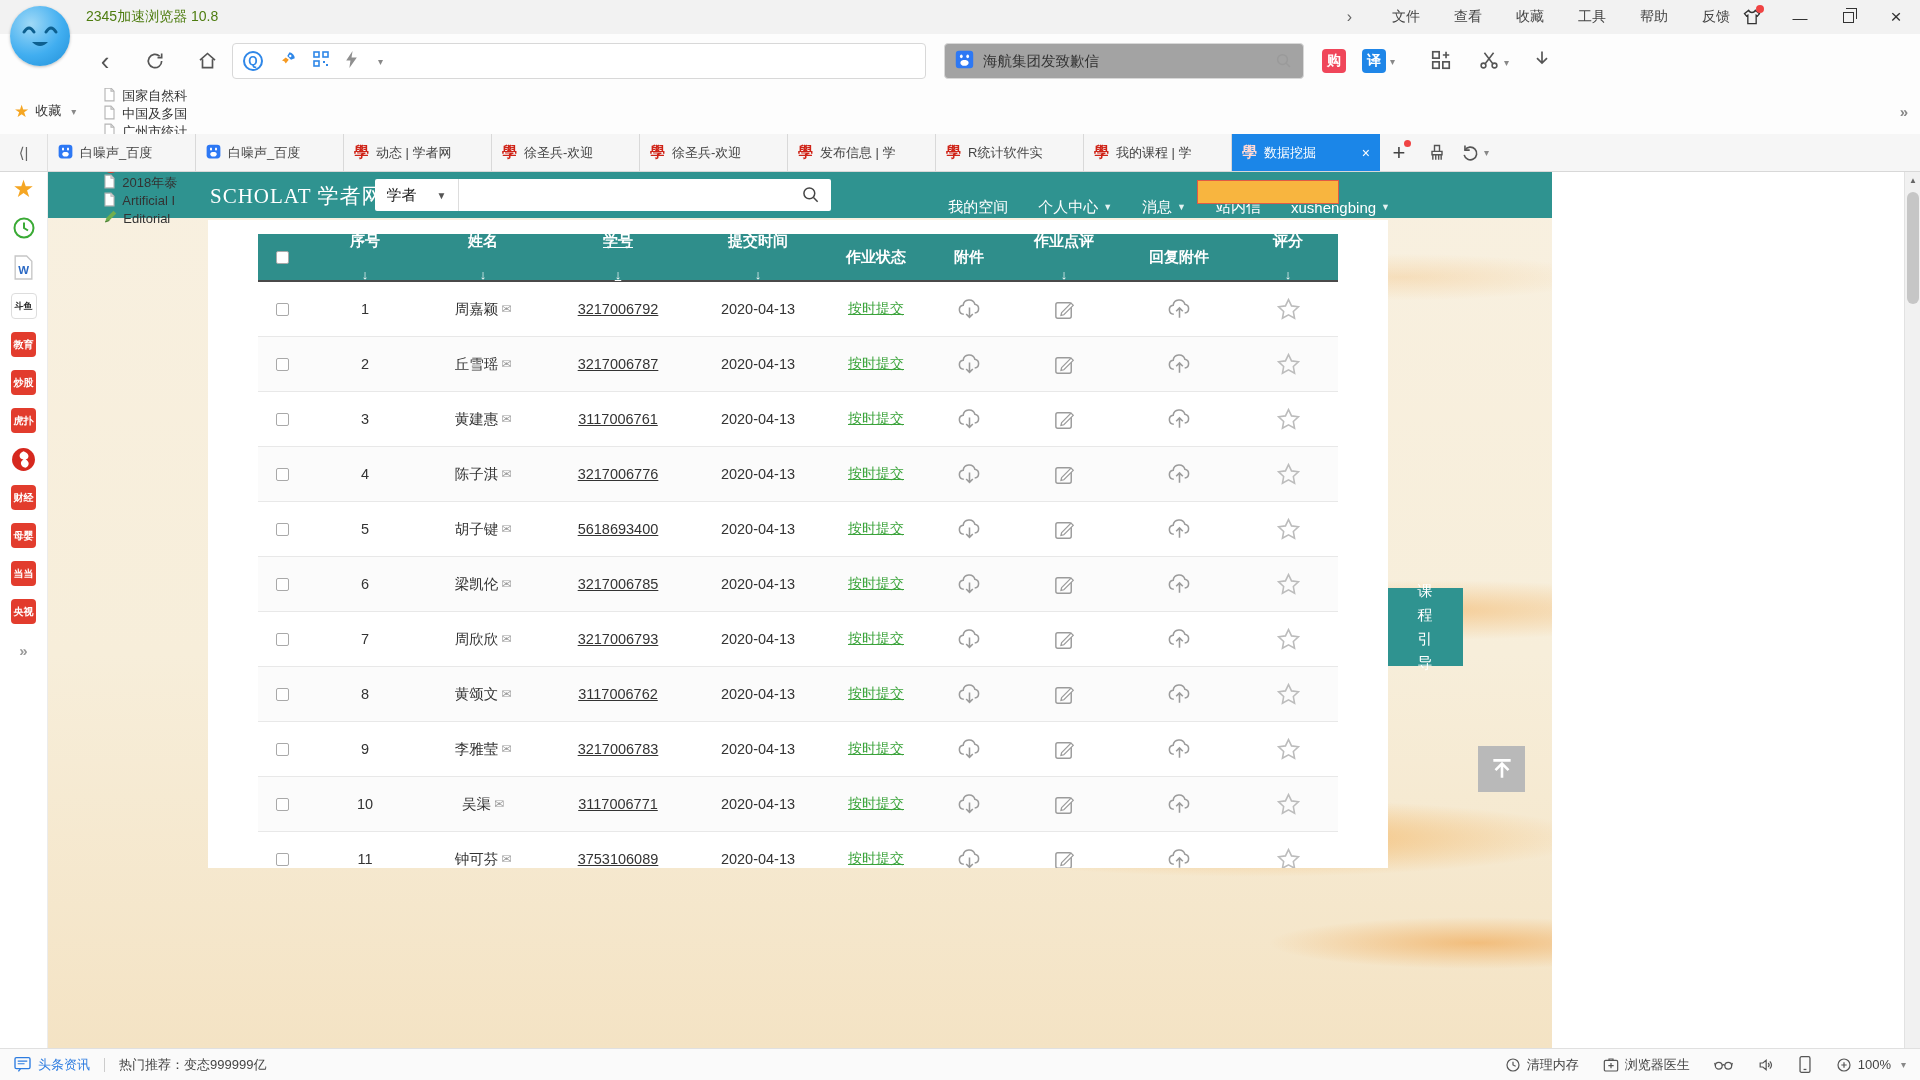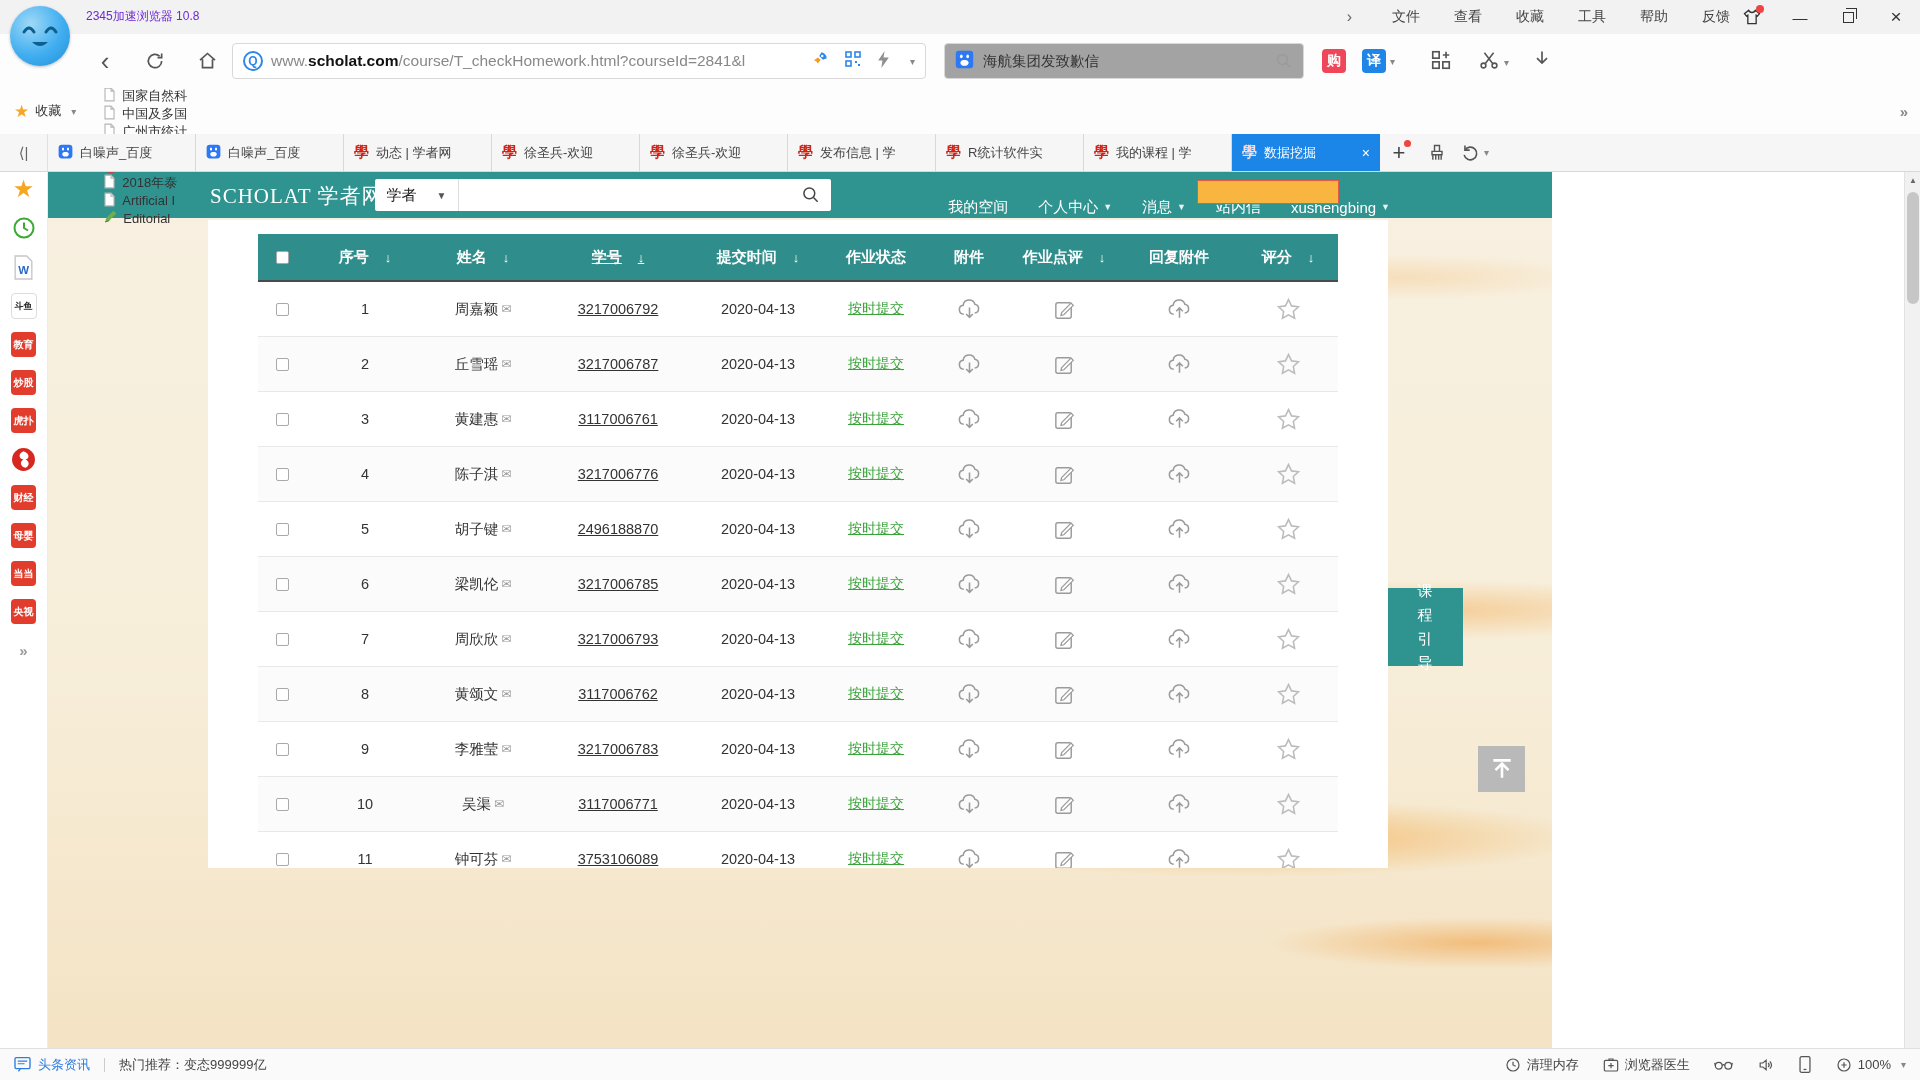--- a/index.html
+++ b/index.html
@@ -5,21 +5,21 @@
   * { margin:0; padding:0; box-sizing:border-box; }
   html,body { width:1920px; height:1080px; overflow:hidden;
     font-family:"Liberation Sans","DejaVu Sans",sans-serif; }
 
   
   #titlebar { position:absolute; left:0; top:0; width:1920px; height:34px; background:#f2f2f2; z-index:40; }
   #mascot { position:absolute; left:10px; top:6px; width:60px; height:60px; border-radius:50%;
     background:radial-gradient(circle at 35% 30%, #9fd9f7, #41aef0 55%, #1f8fd8); z-index:60;
     box-shadow:0 1px 3px rgba(0,0,0,.25); }
   #mascot svg { position:absolute; left:8px; top:14px; }
-  #win-title { position:absolute; left:86px; top:8px; font-size:12px; color:#6d28d9; }
+  #win-title { position:absolute; left:86px; top:8px; font-size:14px; color:#4d7c0f; }
   #menubar { position:absolute; right:190px; top:0; height:34px; display:flex; align-items:center; gap:34px; font-size:14px; color:#444; }
   .menu-item { cursor:default; }
   #menu-collapse { color:#666; font-size:16px; margin-right:6px; }
   #win-controls { position:absolute; right:0; top:0; height:34px; display:flex; align-items:center; }
   .winbtn { width:48px; height:34px; display:flex; align-items:center; justify-content:center; color:#333; font-size:15px; position:relative; }
   #skin-btn svg { display:block; }
   #skin-dot { position:absolute; right:12px; top:5px; width:8px; height:8px; border-radius:50%; background:#f04343; }
   #restore-glyph { width:11px; height:11px; border:1.5px solid #333; position:relative; background:#f2f2f2; }
   #restore-glyph:before { content:""; position:absolute; left:2px; top:-5px; width:10px; height:10px; border:1.5px solid #333; border-bottom:none; border-left:none; }
 
@@ -86,21 +86,21 @@
   #search-cat .chev2 { font-size:10px; color:#555; }
   #site-search-input { flex:1; height:100%; display:flex; align-items:center; padding:0 10px; font-size:14px; color:#999; }
   #site-nav { position:absolute; right:162px; top:0; height:46px; display:flex; align-items:center; gap:30px;margin-top:12px; }
   .snav { color:#fff; font-size:15px; display:flex; align-items:center; gap:5px; white-space:nowrap; }
   .snav .chev2 { font-size:9px; color:#e5f2f1; }
   #orange-clip { position:absolute; left:1149px; top:8px; width:142px; height:24px; background:#f8b53f; border:1px solid #e05a45; z-index:6; overflow:hidden; }
 
   #content-card { position:absolute; left:160px; top:48px; width:1180px; height:648px; background:#fff; overflow:hidden; }
   #grid-table { position:absolute; left:50px; top:14px; width:1080px; }
   #thead { display:flex; height:48px; background:#2f8e8b; border-bottom:2px solid #4a4a4a; align-items:center; }
-  .hcell { color:#fff; font-size:15px; font-weight:bold; display:flex; align-items:center; justify-content:center; gap:16px; }
+  .hcell { color:#fff; font-size:15px; font-weight:bold; display:flex; align-items:center; justify-content:center; gap:16px;flex-direction:column; }
   .hcell .sort { font-weight:normal; font-size:13px; }
   .trow { display:flex; height:55px; align-items:center; border-bottom:1px solid #e8e8e8; background:#fff; }
   .trow:nth-child(even) { background:#fbfbfb; }
   .cell { display:flex; align-items:center; justify-content:center; font-size:14.5px; color:#333; gap:3px; }
   .c-check { width:48px; } .c-num { width:118px; } .c-name { width:118px; } .c-id { width:152px;text-decoration:underline; }
   .c-date { width:128px; } .c-status { width:108px; } .c-attach { width:78px; } .c-review { width:112px; }
   .c-reply { width:118px; } .c-score { width:100px; }
   .cb { width:13px; height:13px; border:1px solid #a9a9a9; background:#fff; border-radius:2px; display:inline-block; }
   .env { font-size:12px; color:#9a9a9a; }
   .status-link { color:#3aa33a; text-decoration:underline; font-size:14px; cursor:pointer; }
@@ -168,21 +168,20 @@
       </svg>
   </span>
   <span class="navbtn" style="left:190px;">
     <svg width="21" height="20" viewBox="0 0 24 24">
         <path d="M3 11 12 3l9 8M6 10v10h12V10" fill="none" stroke="#555" stroke-width="2"></path>
       </svg>
   </span>
 
   <div id="addressbar">
     <span id="site-badge">Q</span>
-    <span id="url-text"><span class="prefix">www.</span><span class="domain">scholat.com</span><span class="path">/course/T_checkHomework.html?courseId=2841&amp;l</span></span>
     <span class="addr-icons">
       <span>
         <svg width="18" height="18" viewBox="0 0 24 24">
             <path d="M14 3c4 1 7 4 7 8l-5 2-5-5z" fill="#2f87e8"></path>
             <path d="M9 10 4 14l3 1 2 3 4-5" fill="#f59a23"></path>
             <circle cx="15" cy="8" r="1.6" fill="#fff"></circle>
           </svg>
       </span>
       <span>
         <svg width="16" height="16" viewBox="0 0 16 16">
@@ -704,21 +703,21 @@
             </div>
             <div class="trow">
               <div class="cell c-check">
                 <span class="cb"></span>
               </div>
               <div class="cell c-num">5</div>
               <div class="cell c-name">
                 <span>胡子键</span>
                 <span class="env">✉</span>
               </div>
-              <div class="cell c-id">2496188870</div>
+              <div class="cell c-id">5618693400</div>
               <div class="cell c-date">2020-04-13</div>
               <div class="cell c-status">
                 <a class="status-link">按时提交</a>
               </div>
               <div class="cell c-attach">
                 <span class="icon-btn">
                   <svg width="27" height="27" viewBox="0 0 26 26">
                     <path d="M7.5 17.5a4.3 4.3 0 0 1-.6-8.55A5.8 5.8 0 0 1 18.2 7.9 4.3 4.3 0 0 1 18 16.4" fill="none" stroke="#9b9b9b" stroke-width="1.5"></path>
                     <path d="M13 11v9.5M9.8 17.3 13 20.5l3.2-3.2" fill="none" stroke="#9b9b9b" stroke-width="1.5"></path>
                   </svg>

